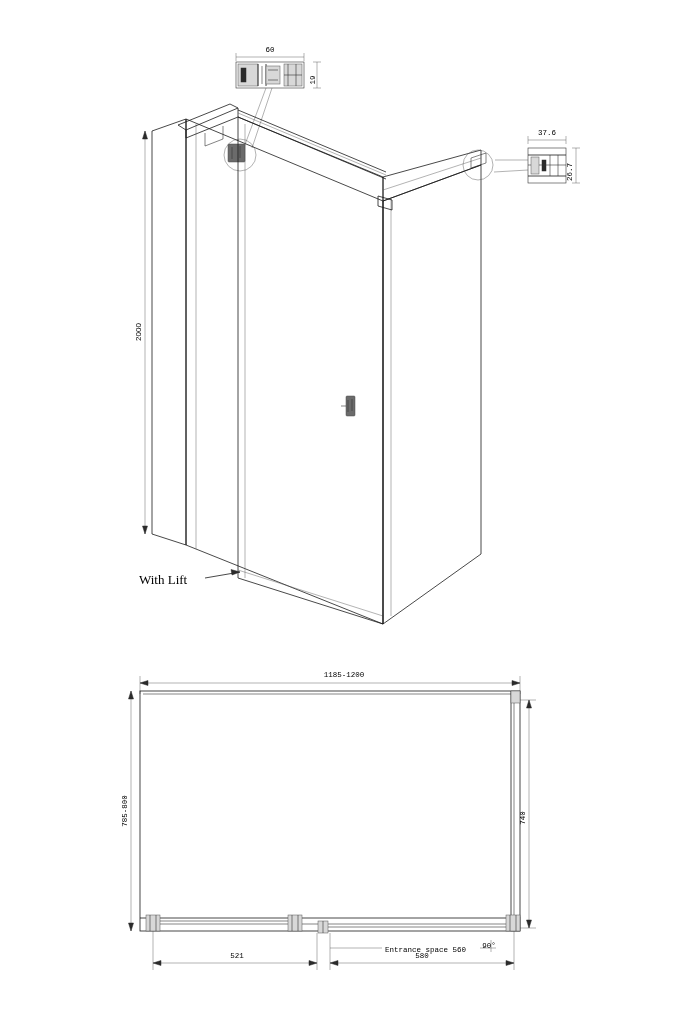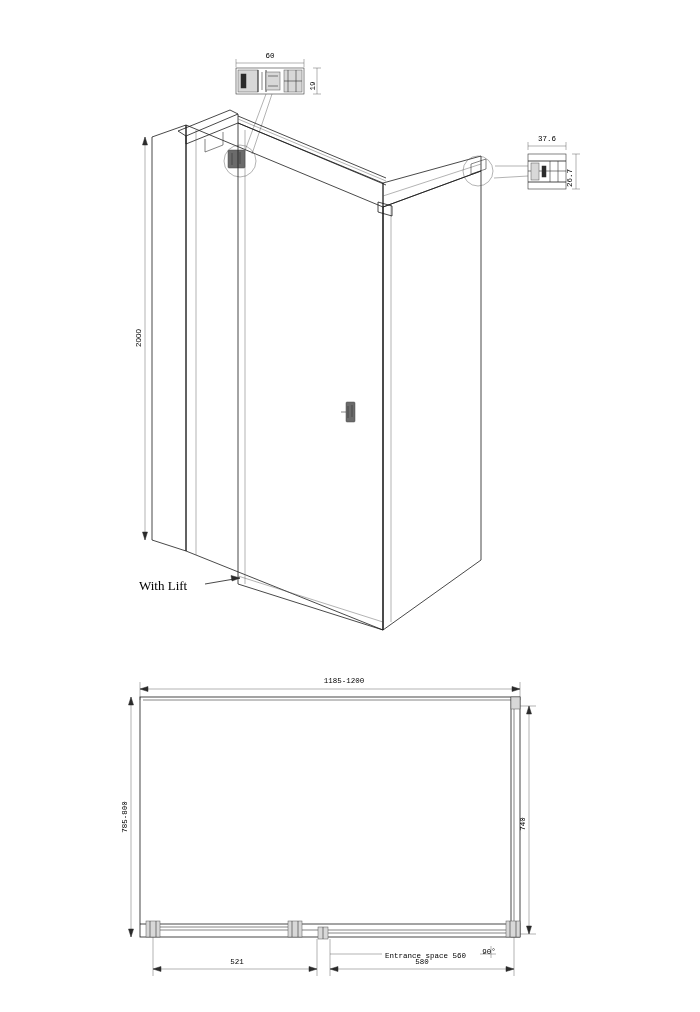--- a/index.html
+++ b/index.html
@@ -10,21 +10,21 @@
   body {
     width: 700px;
     height: 1012px;
     position: relative;
     font-family: "Liberation Sans", sans-serif;
     color: #000000;
     overflow: hidden;
   }
   #sheet {
     position: absolute;
-    left: 0; top: 6px;
+    left: 0; top: 0;
     width: 700px;
     height: 804px;
   }
   svg {
     display: block;
   }
   .lbl {
     font-family: "Liberation Sans", sans-serif;
     font-size: 8px;
     fill: #000000;

